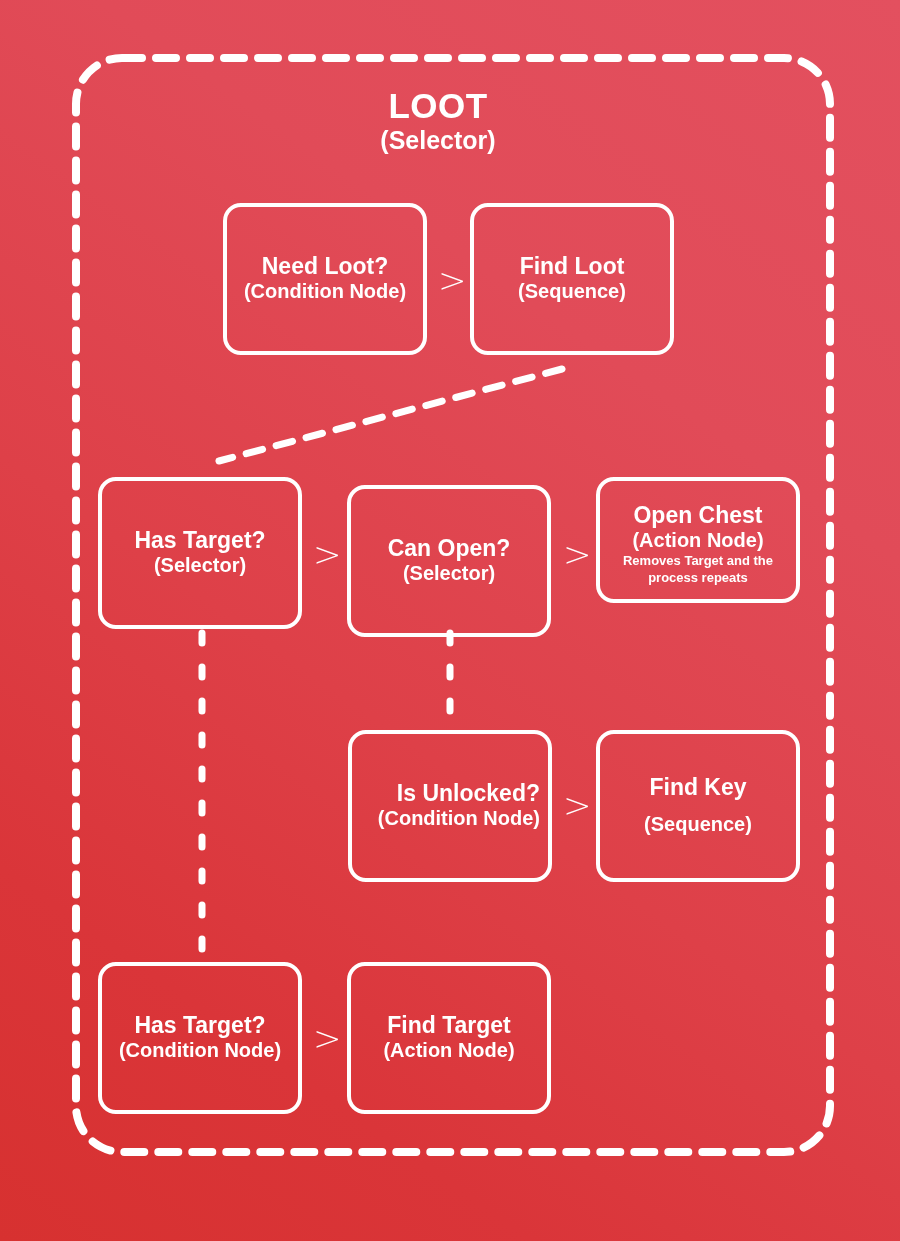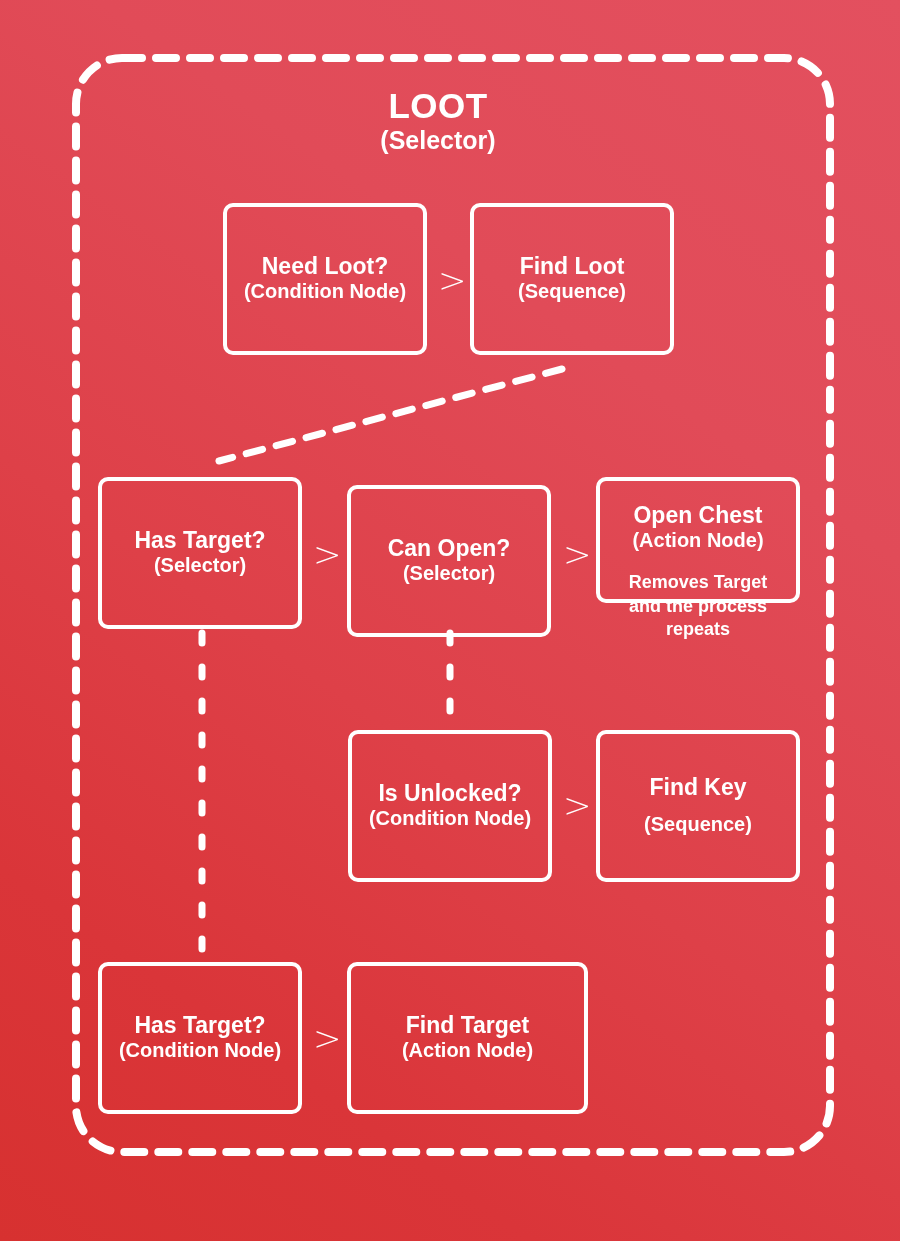--- a/index.html
+++ b/index.html
@@ -62,21 +62,21 @@
     font-size: 25px;
     font-weight: bold;
     line-height: 1.25;
   }
 
   
   .node {
     position: absolute;
     box-sizing: border-box;
     border: 4px solid #FFFFFF;
-    border-radius: 10px;
+    border-radius: 18px;
     display: flex;
     flex-direction: column;
     align-items: center;
     justify-content: center;
     text-align: center;
     color: #FFFFFF;
     padding: 6px 8px;
     background: transparent;
   }
   .node .n-title {
@@ -85,24 +85,23 @@
     line-height: 1.1;
     white-space: nowrap;
   }
   .node .n-sub {
     font-size: 20px;
     font-weight: bold;
     line-height: 1.25;
     white-space: nowrap;
   }
   .node .n-note {
-    font-size: 18px;
+    font-size: 13px;
     font-weight: bold;
     line-height: 1.3;
-    margin-top: 18px;
     max-width: 172px;
   }
   .node.node-top-align {
     justify-content: flex-start;
     padding-top: 22px;
   }
 
   
   .chev {
     position: absolute;
@@ -161,37 +160,37 @@
   </div>
 
   <div class="chev" style="left:563px; top:537px;">&gt;</div>
 
   <div class="node node-top-align" style="left:596px; top:477px; width:204px; height:126px;">
     <div class="n-title">Open Chest</div>
     <div class="n-sub">(Action Node)</div>
     <div class="n-note">Removes Target and the process repeats</div>
   </div>
 
-  <div class="node" style="left:348px; top:730px; width:204px; height:152px;">
+  <div class="node" style="left:348px; top:730px; width:204px; height:152px;align-items:flex-end;">
     <div class="n-title">Is Unlocked?</div>
     <div class="n-sub">(Condition Node)</div>
   </div>
 
   <div class="chev" style="left:563px; top:788px;">&gt;</div>
 
   <div class="node" style="left:596px; top:730px; width:204px; height:152px;gap:12px;">
     <div class="n-title">Find Key</div>
     <div class="n-sub">(Sequence)</div>
   </div>
 
   <div class="node" style="left:98px; top:962px; width:204px; height:152px;">
     <div class="n-title">Has Target?</div>
     <div class="n-sub">(Condition Node)</div>
   </div>
 
   <div class="chev" style="left:313px; top:1021px;">&gt;</div>
 
-  <div class="node" style="left:347px; top:962px; width:241px; height:152px;">
+  <div class="node" style="left:347px; top:962px; width:204px; height:152px;">
     <div class="n-title">Find Target</div>
     <div class="n-sub">(Action Node)</div>
   </div>
 
 </div>
 
 </body></html>

